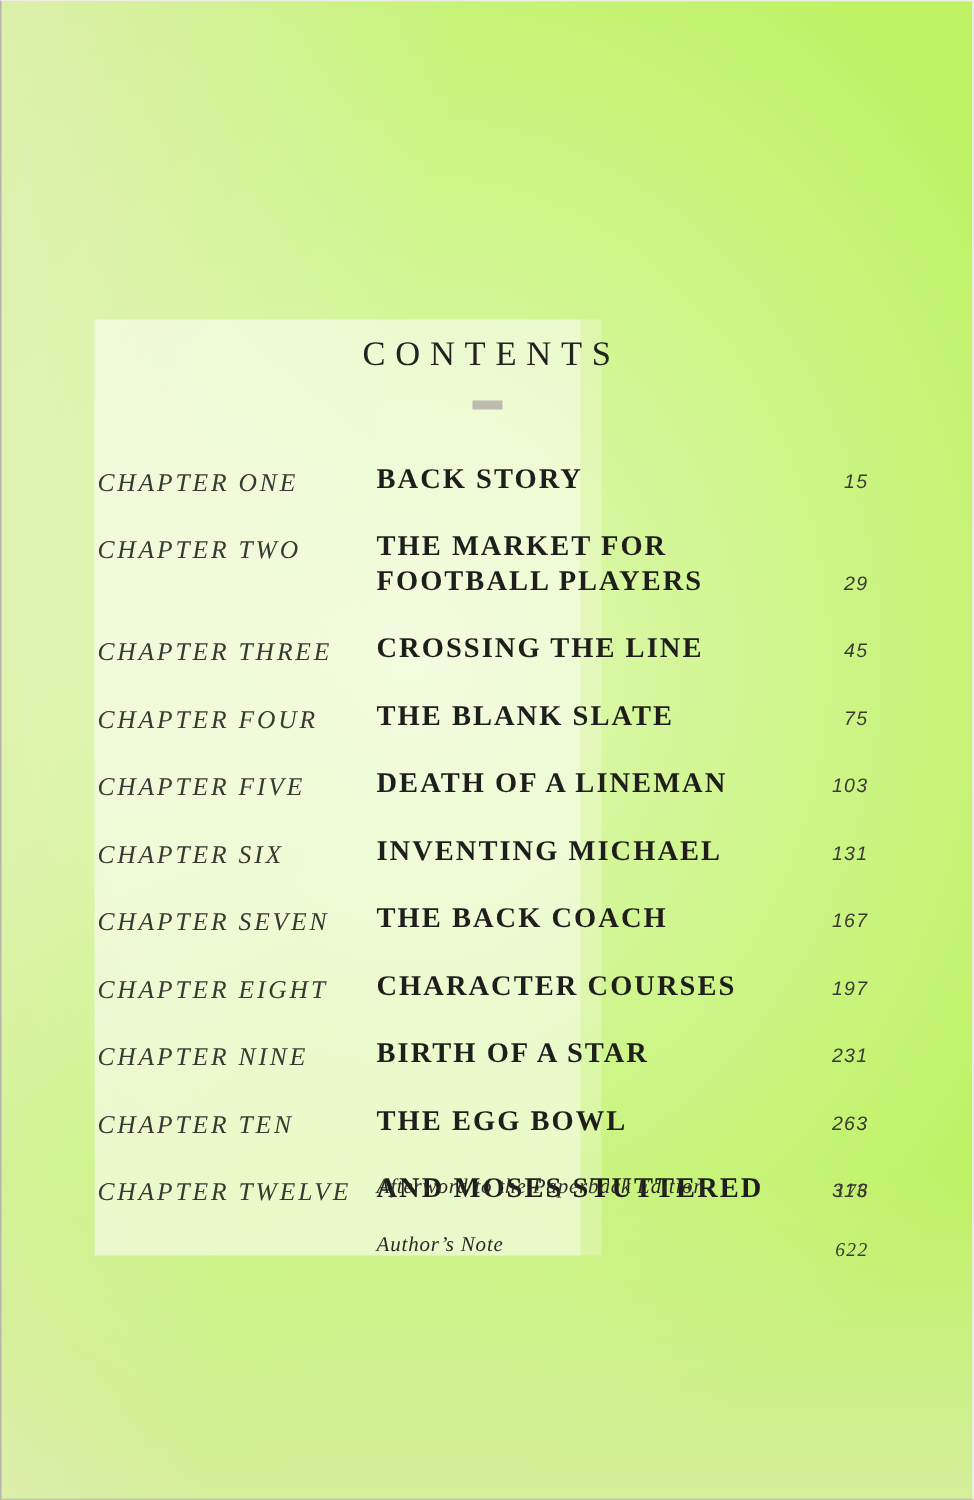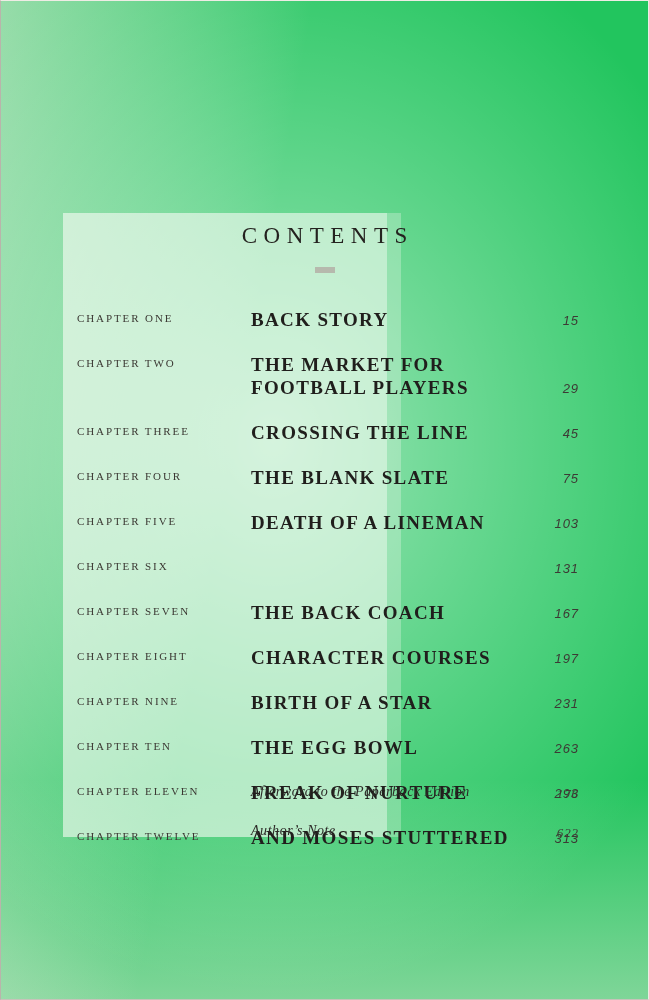--- a/index.html
+++ b/index.html
@@ -12,21 +12,21 @@
     height: 1000px;
     overflow: hidden;
     font-family: "Liberation Serif", "DejaVu Serif", serif;
   }
 
   
   #page {
     position: relative;
     width: 649px;
     height: 1000px;
-    background: #22c55e;
+    background: #bef264;
     box-sizing: border-box;
     border-left: 1px solid #b9b4ab;
     border-bottom: 1px solid #c8c3ba;
     border-right: 1px solid #efece5;
     border-top: 1px solid #efece5;
     overflow: hidden;
   }
   
   #paper-grain {
     position: absolute;
@@ -96,23 +96,24 @@
     width: 649px;
   }
   .toc-row {
     position: relative;
     height: 45px;
   }
   .toc-row.two-line { height: 68px; }
 
   .chapter-label {
     position: absolute;
-    left: 76px;
+    left: 64px;
     top: 6px;
-    font-size: 11px;
+    font-style: italic;
+    font-size: 17px;
     letter-spacing: 1.9px;
     color: #3b3833;
     white-space: nowrap;
     font-family: "Liberation Serif", "DejaVu Serif", serif;
   }
 
   .chapter-title {
     position: absolute;
     left: 250px;
     top: 2px;
@@ -211,20 +212,21 @@
           <div class="chapter-title">THE BLANK SLATE</div>
           <div class="chapter-page">75</div>
         </div>
         <div class="toc-row">
           <div class="chapter-label">CHAPTER FIVE</div>
           <div class="chapter-title">DEATH OF A LINEMAN</div>
           <div class="chapter-page">103</div>
         </div>
         <div class="toc-row">
           <div class="chapter-label">CHAPTER SIX</div>
+          <div class="chapter-title">INVENTING MICHAEL</div>
           <div class="chapter-page">131</div>
         </div>
         <div class="toc-row">
           <div class="chapter-label">CHAPTER SEVEN</div>
           <div class="chapter-title">THE BACK COACH</div>
           <div class="chapter-page">167</div>
         </div>
         <div class="toc-row">
           <div class="chapter-label">CHAPTER EIGHT</div>
           <div class="chapter-title">CHARACTER COURSES</div>
@@ -232,25 +234,20 @@
         </div>
         <div class="toc-row">
           <div class="chapter-label">CHAPTER NINE</div>
           <div class="chapter-title">BIRTH OF A STAR</div>
           <div class="chapter-page">231</div>
         </div>
         <div class="toc-row">
           <div class="chapter-label">CHAPTER TEN</div>
           <div class="chapter-title">THE EGG BOWL</div>
           <div class="chapter-page">263</div>
-        </div>
-        <div class="toc-row">
-          <div class="chapter-label">CHAPTER ELEVEN</div>
-          <div class="chapter-title">FREAK OF NURTURE</div>
-          <div class="chapter-page">293</div>
         </div>
         <div class="toc-row">
           <div class="chapter-label">CHAPTER TWELVE</div>
           <div class="chapter-title">AND MOSES STUTTERED</div>
           <div class="chapter-page">313</div>
         </div>
       </div>
 
     <div id="backmatter">
         <div class="bm-row">

